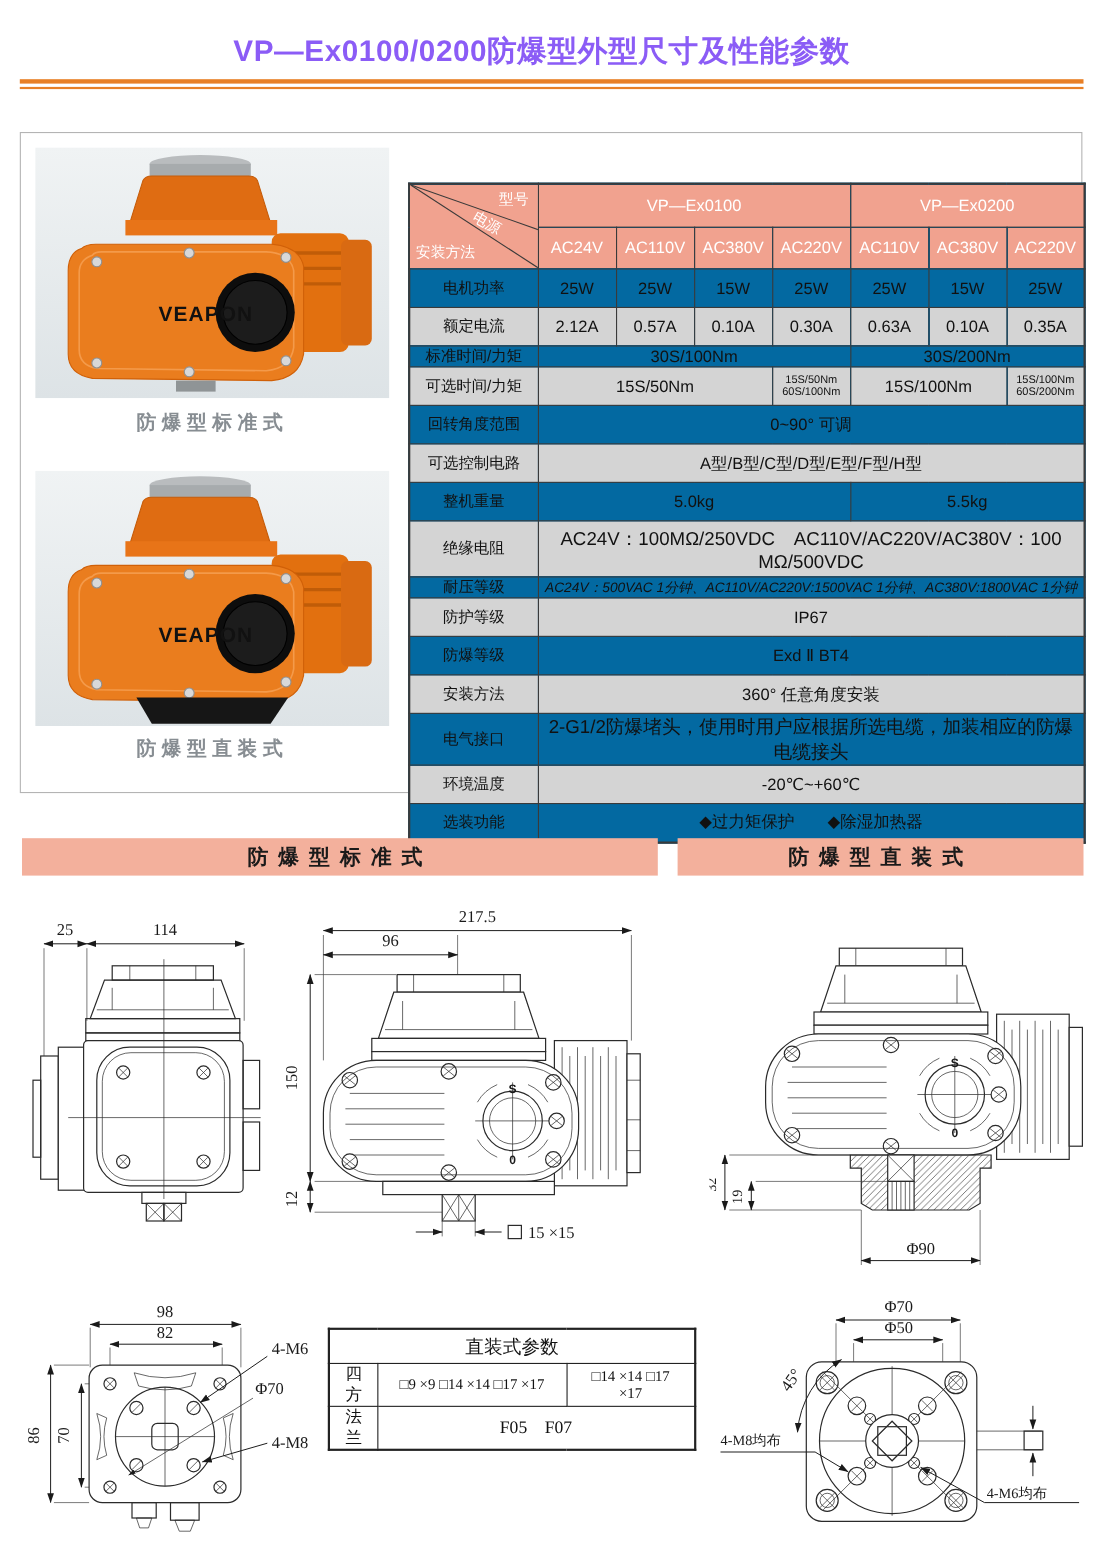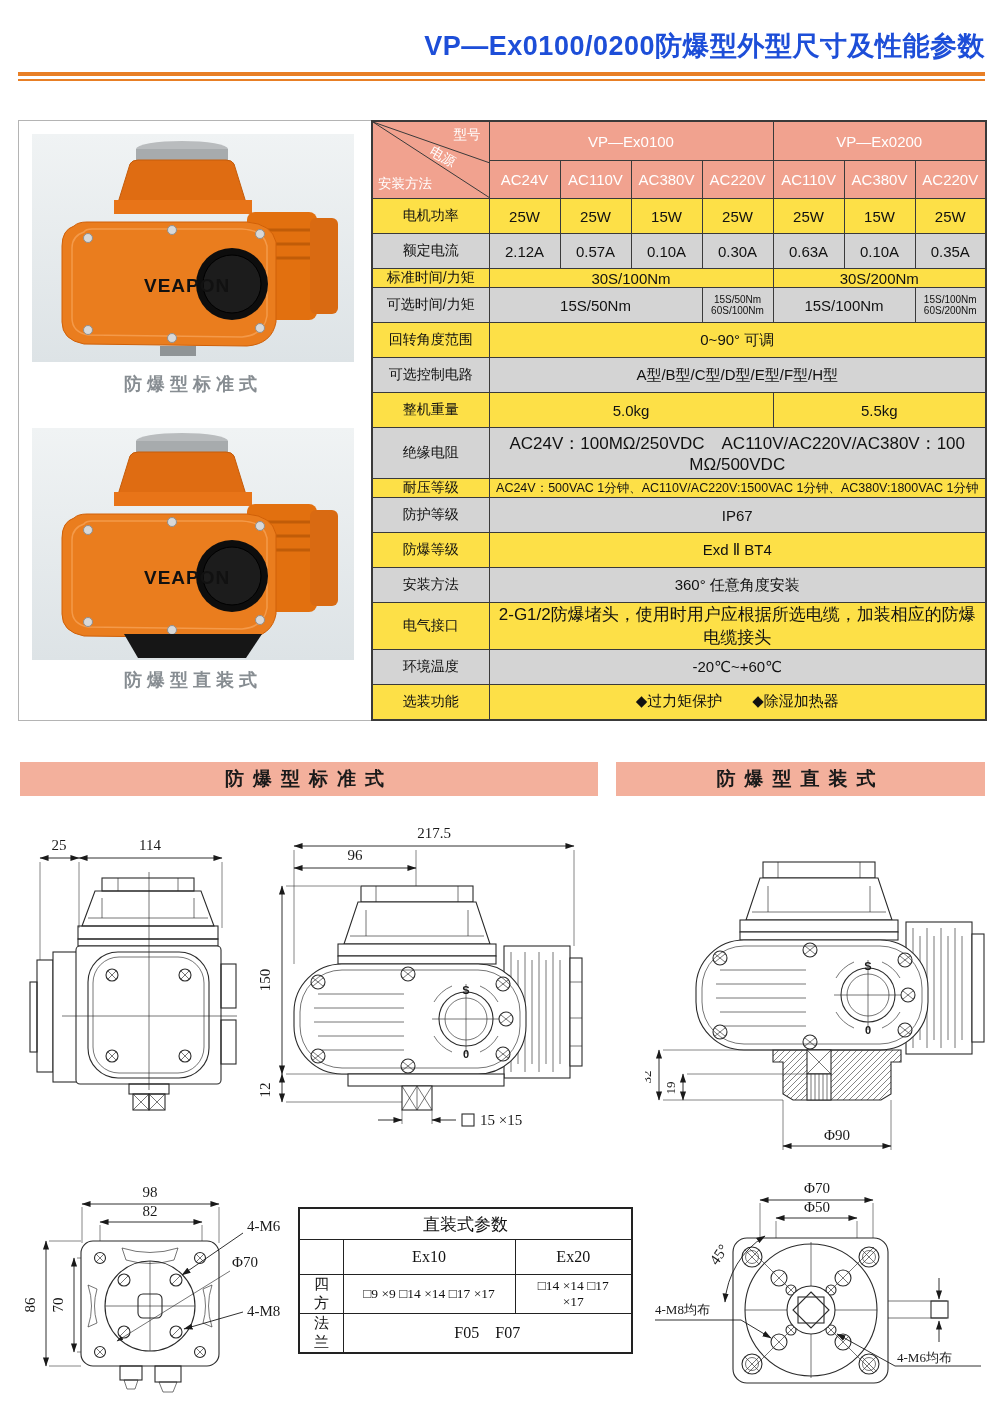--- a/index.html
+++ b/index.html
@@ -1,39 +1,39 @@
 <!DOCTYPE html>
 <html><head>
 <meta charset="utf-8">
 <style>
   html,body{margin:0;padding:0;background:#fff;}
   #page{position:relative;width:1000px;height:1417px;background:#fff;overflow:hidden;
         font-family:"Liberation Sans","DejaVu Sans",sans-serif;color:#111;}
   .abs{position:absolute;}
 
   
-  #page-title{left:0;top:28px;width:985px;text-align:right;font-size:27px;font-weight:bold;color:#1d4ed8;letter-spacing:0.5px;}
+  #page-title{left:0;top:28px;width:985px;text-align:center;font-size:27px;font-weight:bold;color:#8b5cf6;letter-spacing:0.5px;}
   #rule-thick{left:18px;top:72px;width:967px;height:4px;background:#e87f25;}
   #rule-thin{left:18px;top:79px;width:967px;height:2px;background:#e87f25;}
 
   
   #main-box{left:18px;top:120px;width:966px;height:601px;border:1px solid #b4b4b4;box-sizing:border-box;background:#fff;}
 
   .photo-caption{width:322px;text-align:center;font-size:18px;font-weight:600;color:#878d92;letter-spacing:5px;}
 
   
   #spec-table{left:371px;top:120px;}
-  table.spec{border-collapse:collapse;table-layout:fixed;width:614px;border:2px solid #3a3a3a;background:#fde047;}
+  table.spec{border-collapse:collapse;table-layout:fixed;width:614px;border:2px solid #3a3a3a;background:#0369a1;margin-top:46px;}
   .spec td,.spec th{border:1px solid #3a3a3a;text-align:center;vertical-align:middle;padding:0 1px;overflow:hidden;font-weight:normal;}
   .spec .hd{background:#f1a28f;color:#fff;font-size:15px;}
   .spec tr.gray{background:#d4d4d4;}
   .spec th.lbl{font-size:14px;}
   .spec td{font-size:15px;}
   .spec td.fs13{font-size:17px;}
-  .spec td.fs12{font-size:12.5px;}
+  .spec td.fs12{font-size:12.5px;font-style:italic;}
   .spec td.sm{font-size:10px;line-height:1.15;}
   .corner{position:relative;background:#f1a28f;padding:0;}
   .corner svg{position:absolute;left:0;top:0;}
   .corner .clab{position:absolute;color:#fff;font-size:13.5px;}
   .c-model{top:4px;right:8px;}
   .c-power{top:26px;left:56px;transform:rotate(30deg);}
   .c-param{bottom:5px;left:5px;}
 
   
   .bar{top:762px;height:34px;background:#f3b09c;display:flex;align-items:center;justify-content:center;
@@ -473,25 +473,20 @@
     <table class="dparam">
       <colgroup>
           <col style="width:44px">
           <col style="width:172px">
           <col style="width:117px">
         </colgroup>
       <tbody>
           <tr>
             <td class="dtitle" colspan="3">直装式参数</td>
           </tr>
-      <tr>
-        <td class="dhead"></td>
-        <td class="dhead">Ex10</td>
-        <td class="dhead">Ex20</td>
-      </tr>
       <tr>
         <td class="dcell dlbl">四方</td>
         <td class="dcell">□9 ×9  □14 ×14  □17 ×17</td>
         <td class="dcell">□14 ×14 □17 ×17</td>
       </tr>
       <tr>
         <td class="dcell dlbl">法兰</td>
         <td class="dcell" colspan="2" style="font-size:16px">F05　F07</td>
       </tr>
     </tbody>

